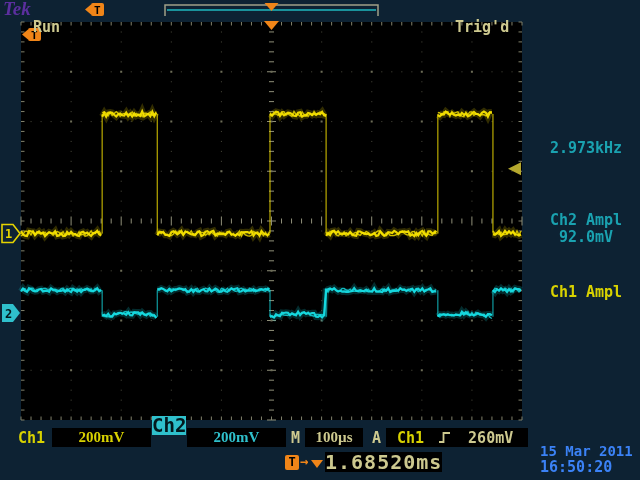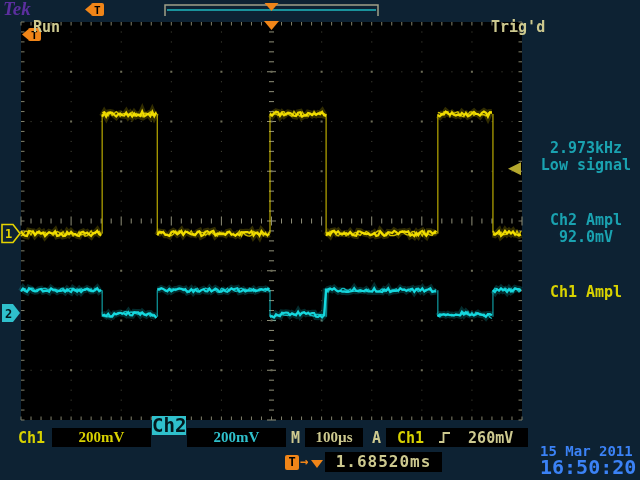--- a/index.html
+++ b/index.html
@@ -22,21 +22,21 @@
   .ch2sel{left:152px;top:416px;width:34px;height:19px;background:#2fc0cc;color:#03181d;
           font-weight:bold;font-size:19px;line-height:19px;text-align:right;}
   .trigbox{left:386px;top:428px;width:142px;height:19px;background:#000;display:flex;
            align-items:center;font-weight:bold;font-size:15px;}
   .t-icon{left:285px;top:455px;width:14px;height:15px;background:#f08518;border-radius:2px;
           color:#000;font-weight:bold;font-size:12px;line-height:15px;text-align:center;}
   .t-arrow{left:300px;top:453px;color:#f08518;font-weight:bold;font-size:14px;}
   .t-tri{left:311px;top:460px;width:0;height:0;border-left:6px solid transparent;
          border-right:6px solid transparent;border-top:8px solid #f08518;}
   .t-box{left:325px;top:452px;width:117px;height:20px;background:#000;color:#cdc98f;
-         font-weight:bold;font-size:16px;line-height:20px;text-align:center;letter-spacing:1px;}
+         font-weight:bold;font-size:20px;line-height:20px;text-align:center;letter-spacing:1px;}
   .datetime{left:540px;top:443px;width:100px;font-weight:bold;font-size:14px;line-height:16px;
             color:#3b82f6;white-space:nowrap;}
 </style>
 </head>
 <body>
 
 <div class="screen">
 
   <svg id="scope-svg" width="640" height="480" viewBox="0 0 640 480">
       <rect x="21" y="22" width="501" height="398" fill="#000000"></rect>
@@ -932,25 +932,24 @@
       <text x="31" y="39" fill="#000" font-size="11px" font-weight="bold" font-family="DejaVu Sans Mono,monospace">T</text>
       <polygon points="508,168.7625 521,162.2625 521,175.2625" fill="#b5a82e"></polygon>
       <polygon points="2,224.4375 13,224.4375 20,233.4375 13,242.4375 2,242.4375" fill="#0d2233" stroke="#e5d400" stroke-width="1.6"></polygon>
       <text x="5" y="237.9375" fill="#e5d400" font-size="12px" font-weight="bold" font-family="DejaVu Sans Mono,monospace">1</text>
       <polygon points="2,304.03749999999997 13,304.03749999999997 20,313.03749999999997 13,322.03749999999997 2,322.03749999999997" fill="#2fc0cc"></polygon>
       <text x="5" y="317.53749999999997" fill="#03181d" font-size="12px" font-weight="bold" font-family="DejaVu Sans Mono,monospace">2</text>
     </svg>
 
   <span class="abs brand">Tek</span>
   <span class="abs hdr-txt khaki" style="left:33px;">Run</span>
-  <span class="abs hdr-txt khaki" style="left:455px;margin-left:36px;">Trig'd</span>
+  <span class="abs hdr-txt khaki" style="left:455px;">Trig'd</span>
 
   <div class="abs meas teal" style="top:140px;">
     <div>2.973kHz</div>
-    <div>Low signal</div>
   </div>
   <div class="abs meas teal" style="top:212px;">
     <div>Ch2 Ampl</div>
     <div>92.0mV</div>
   </div>
   <div class="abs meas yel" style="top:284px;">
     <div>Ch1 Ampl</div>
   </div>
 
   <span class="abs sbar-lbl yel" style="left:18px;">Ch1</span>
@@ -967,15 +966,15 @@
     </svg>
     <span class="khaki" style="margin-left:16px;">260mV</span>
   </div>
 
   <div class="abs t-icon">T</div>
   <span class="abs t-arrow">→</span>
   <div class="abs t-tri"></div>
   <div class="abs t-box">1.68520ms</div>
   <div class="abs datetime">
     <div>15 Mar 2011</div>
-    <div style="font-size:20px;">16:50:20</div>
+    <div style="font-size:15px;">16:50:20</div>
   </div>
 </div>
 
 </body></html>

